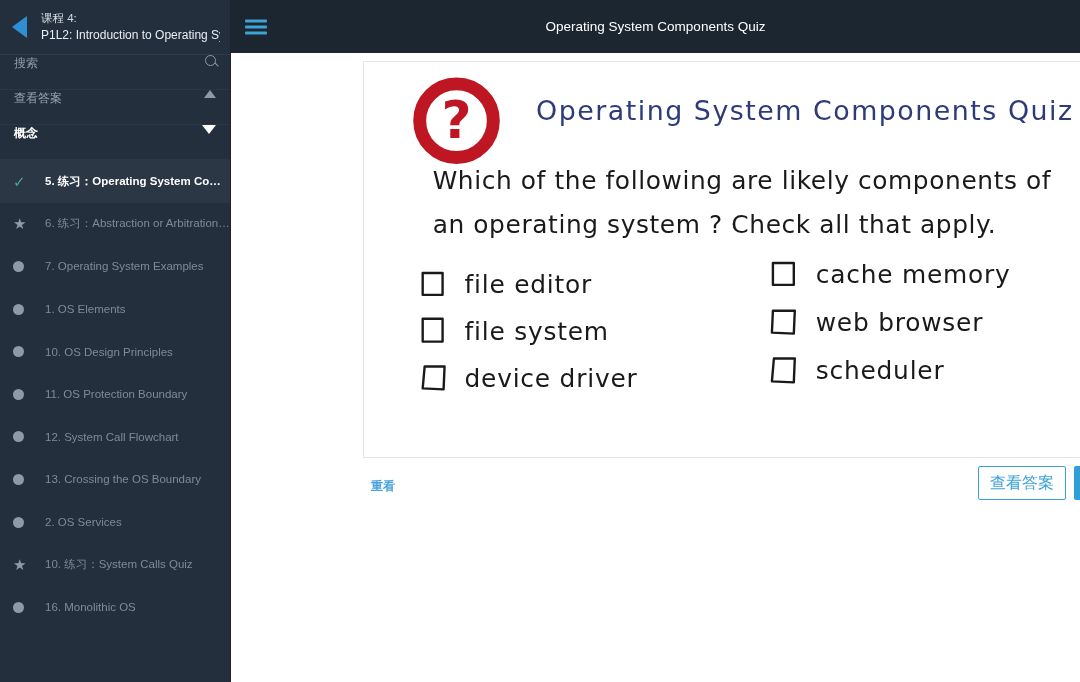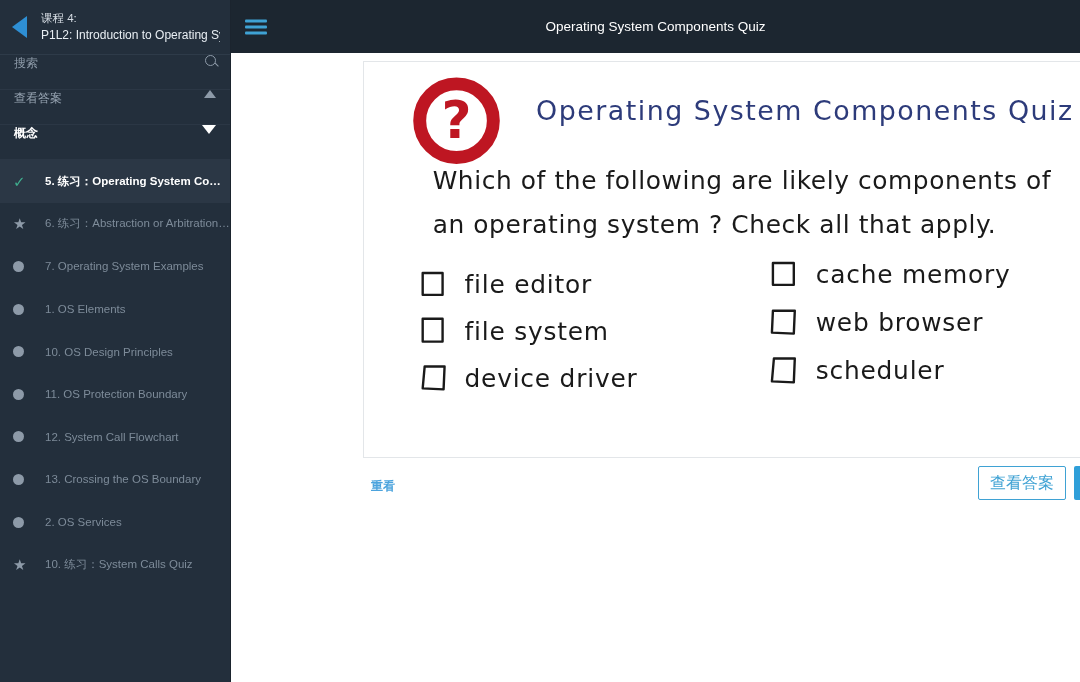--- a/index.html
+++ b/index.html
@@ -272,20 +272,26 @@
             <span class="dot"></span>
           </span>
           <span class="txt">2. OS Services</span>
         </div>
         <div class="lesson">
           <span class="mk">
             <span class="star">★</span>
           </span>
           <span class="txt">10. 练习：System Calls Quiz</span>
         </div>
+        <div class="lesson">
+          <span class="mk">
+            <span class="dot"></span>
+          </span>
+          <span class="txt">16. Monolithic OS</span>
+        </div>
       </div>
   </div>
 
   <div id="main">
 
     <div id="topbar">
       <div id="hamburger">
         <span></span>
         <span></span>
         <span></span>

